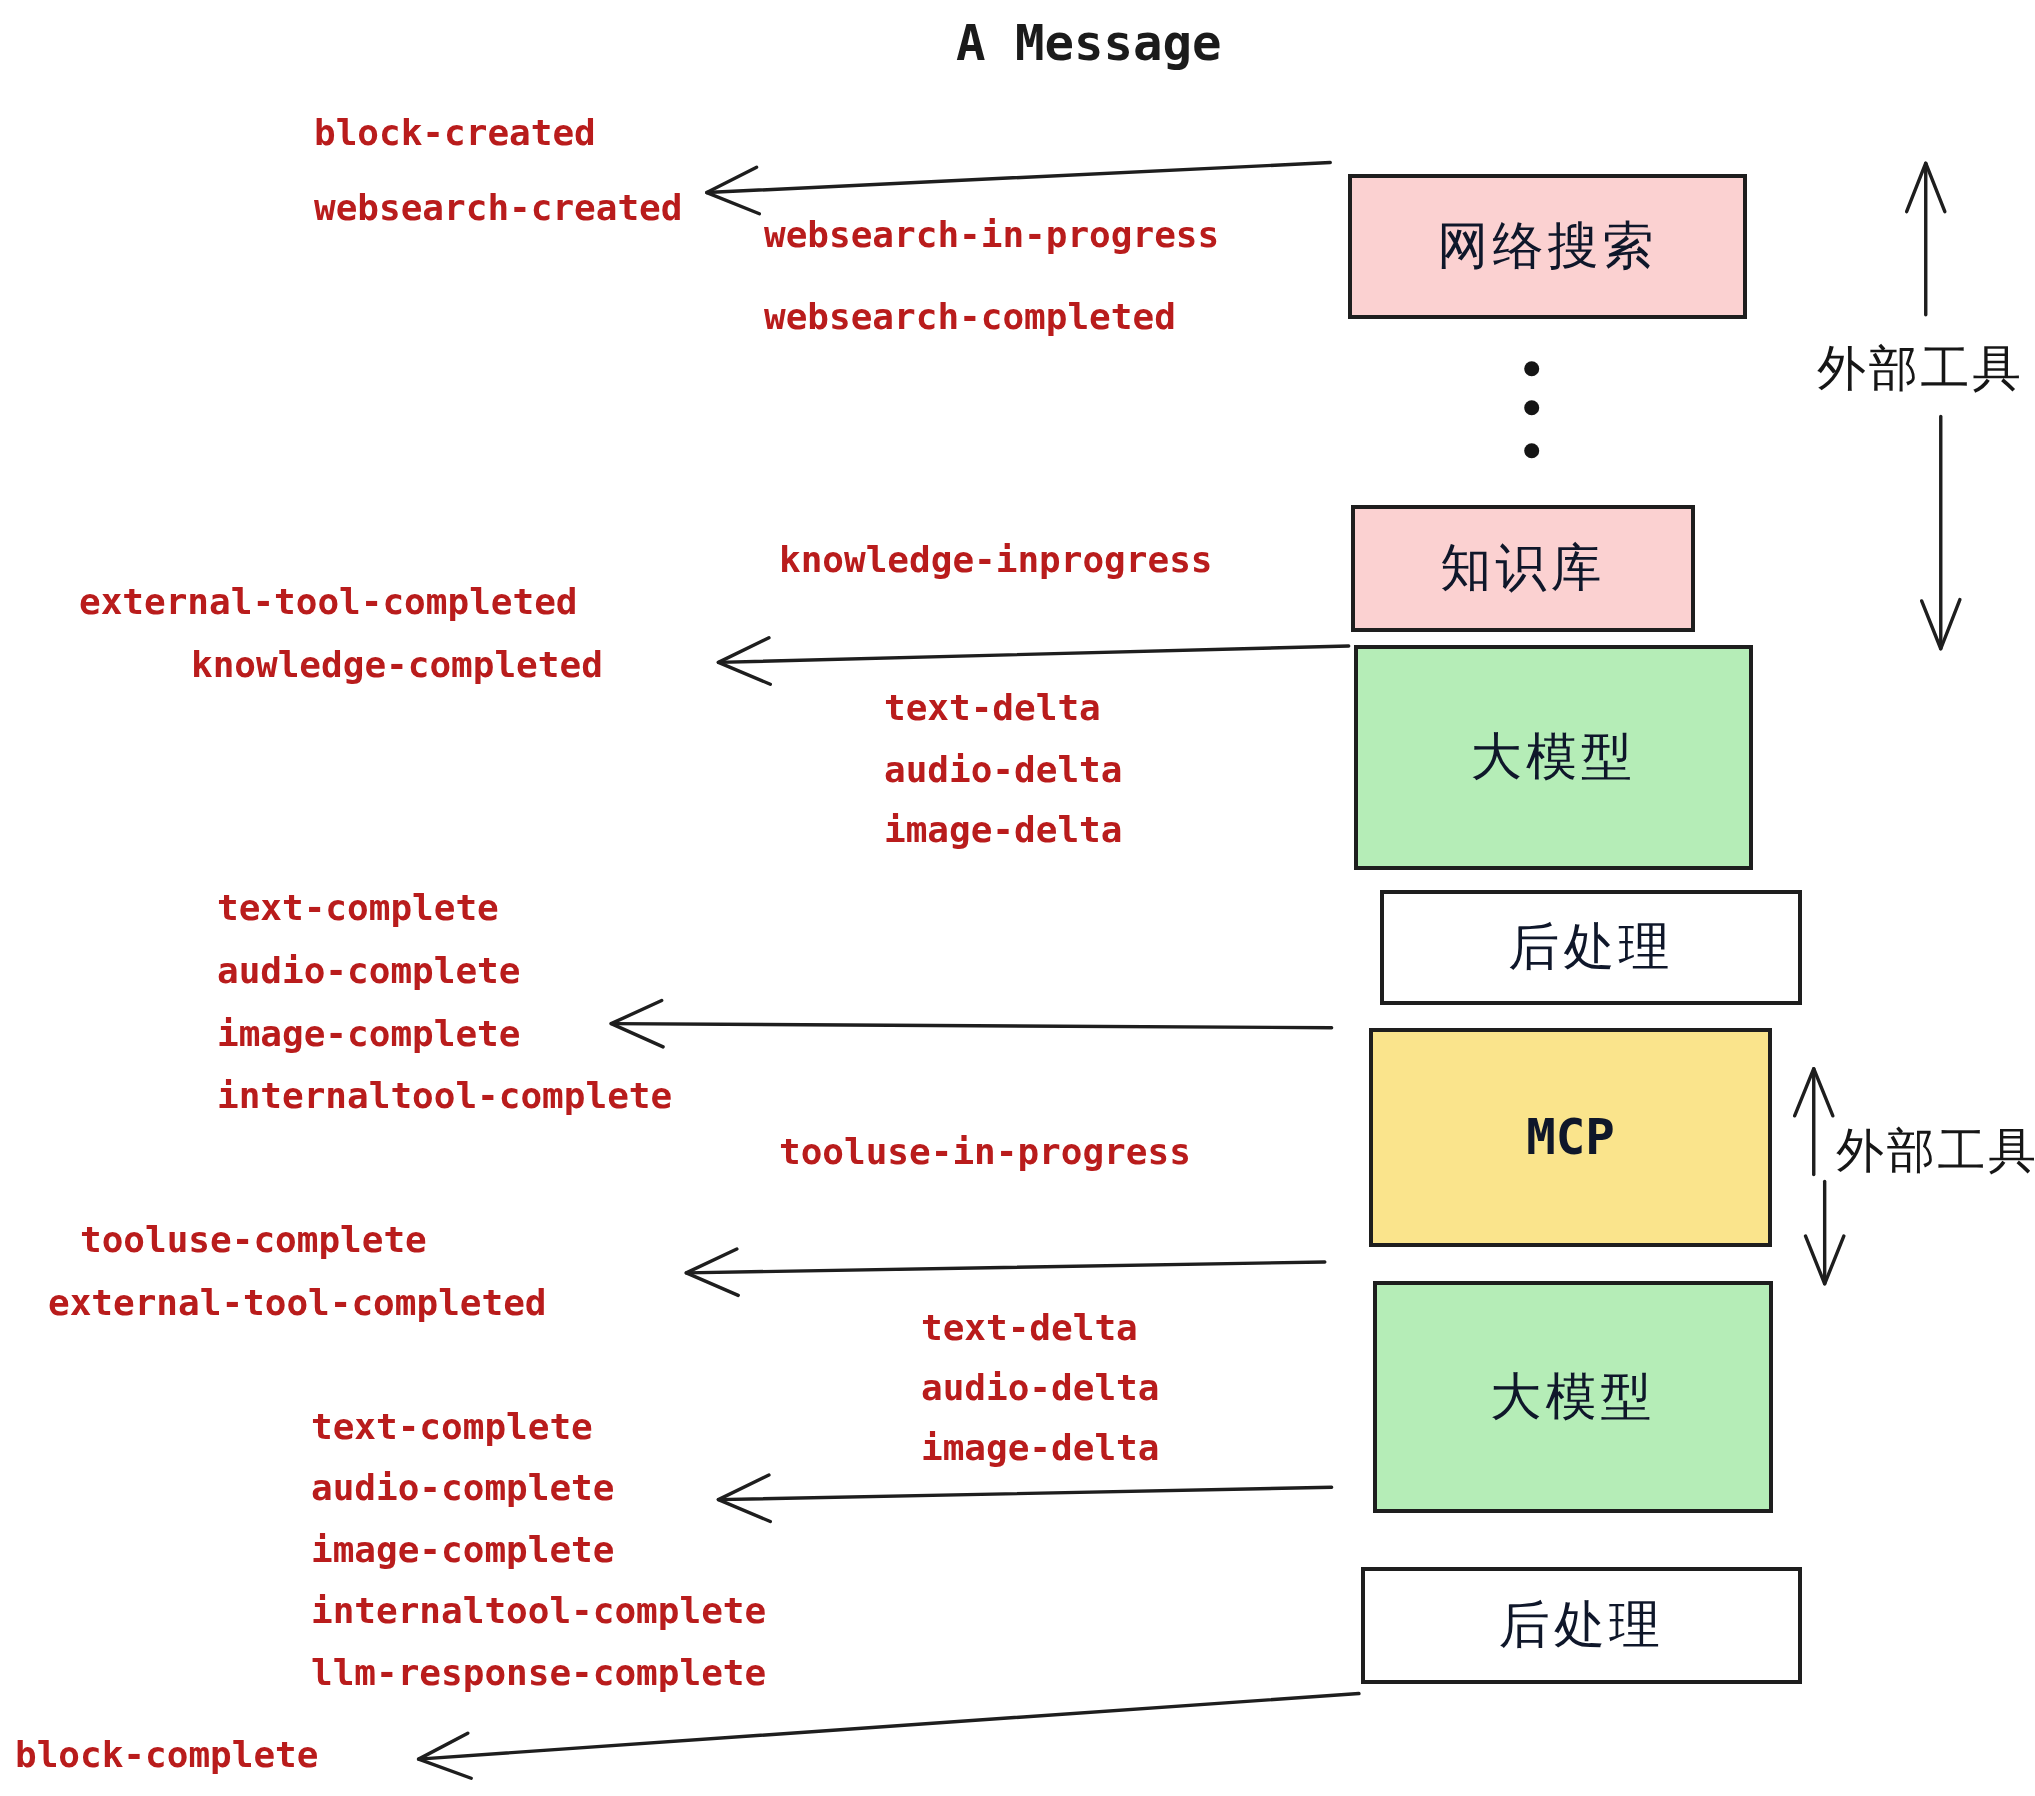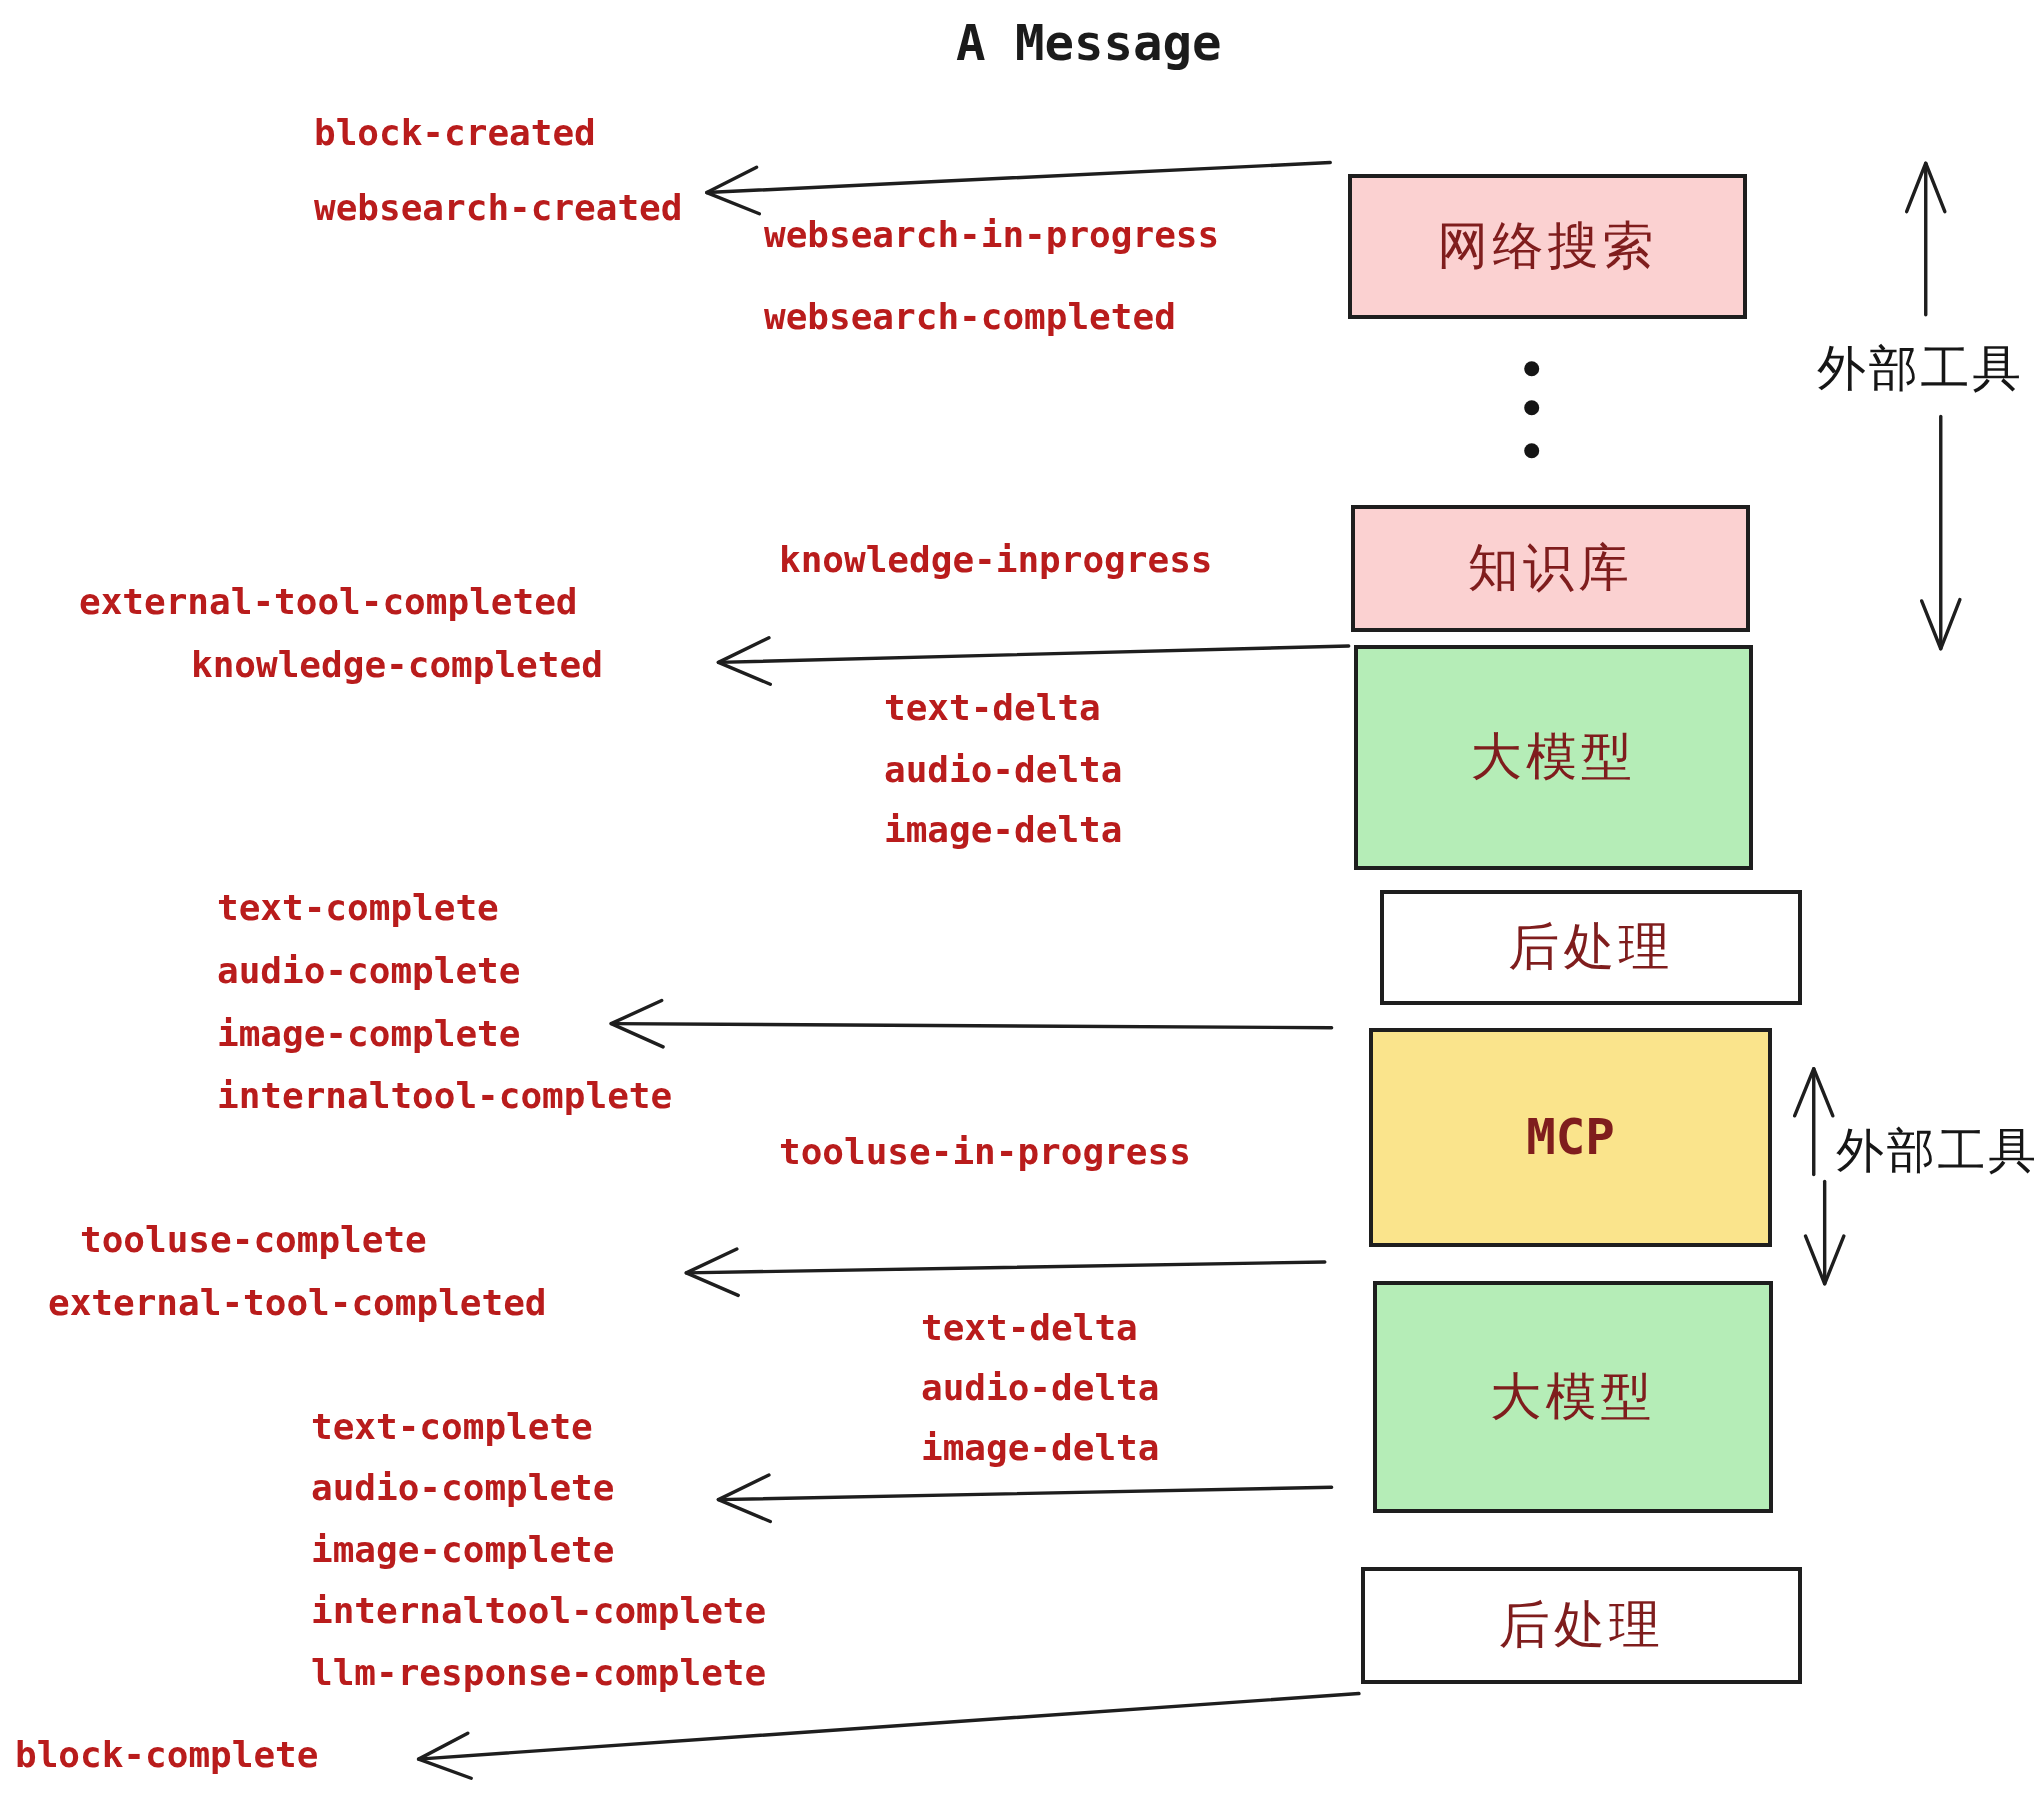--- a/index.html
+++ b/index.html
@@ -18,21 +18,21 @@
     font-size:49px;font-weight:bold;color:#1b1b1b;white-space:nowrap;
   }
   .box{
     position:absolute;
     border:4.1px solid #1e1e1e;
     box-sizing:border-box;
     display:flex;align-items:center;justify-content:center;
   }
   .box .box-label{
     font-family:"DejaVu Sans","Liberation Sans",sans-serif;
-    font-size:51px;color:#7f1d1d;letter-spacing:4.1px;white-space:nowrap;
+    font-size:51px;color:#0f172a;letter-spacing:4.1px;white-space:nowrap;
   }
   .box .box-label.mono{
     font-family:"DejaVu Sans Mono","Liberation Mono",monospace;
     font-weight:bold;font-size:49px;letter-spacing:0;
   }
   .side-label{
     position:absolute;
     font-family:"DejaVu Sans","Liberation Sans",sans-serif;
     font-size:49px;color:#161616;white-space:nowrap;letter-spacing:2.7px;
   }
@@ -70,21 +70,21 @@
   <div class="evt" style="left:311px;top:1407px;">text-complete</div>
   <div class="evt" style="left:311px;top:1468px;">audio-complete</div>
   <div class="evt" style="left:311px;top:1530px;">image-complete</div>
   <div class="evt" style="left:311px;top:1591px;">internaltool-complete</div>
   <div class="evt" style="left:311px;top:1653px;">llm-response-complete</div>
   <div class="evt" style="left:15px;top:1735px;">block-complete</div>
 
   <div class="box" style="left: 1348px; top: 174px; width: 399px; height: 145px; background-color: rgb(251, 209, 209);">
     <span class="box-label">网络搜索</span>
   </div>
-  <div class="box" style="left: 1351px; top: 505px; width: 399px; height: 127px; background-color: rgb(251, 209, 209);">
+  <div class="box" style="left: 1351px; top: 505px; width: 344px; height: 127px; background-color: rgb(251, 209, 209);">
     <span class="box-label">知识库</span>
   </div>
   <div class="box" style="left: 1354px; top: 645px; width: 399px; height: 225px; background-color: rgb(181, 237, 183);">
     <span class="box-label">大模型</span>
   </div>
   <div class="box" style="left: 1380px; top: 890px; width: 422px; height: 115px; background-color: rgb(255, 255, 255);">
     <span class="box-label">后处理</span>
   </div>
   <div class="box" style="left: 1369px; top: 1028px; width: 403px; height: 219px; background-color: rgb(250, 228, 140);">
     <span class="box-label mono">MCP</span>

